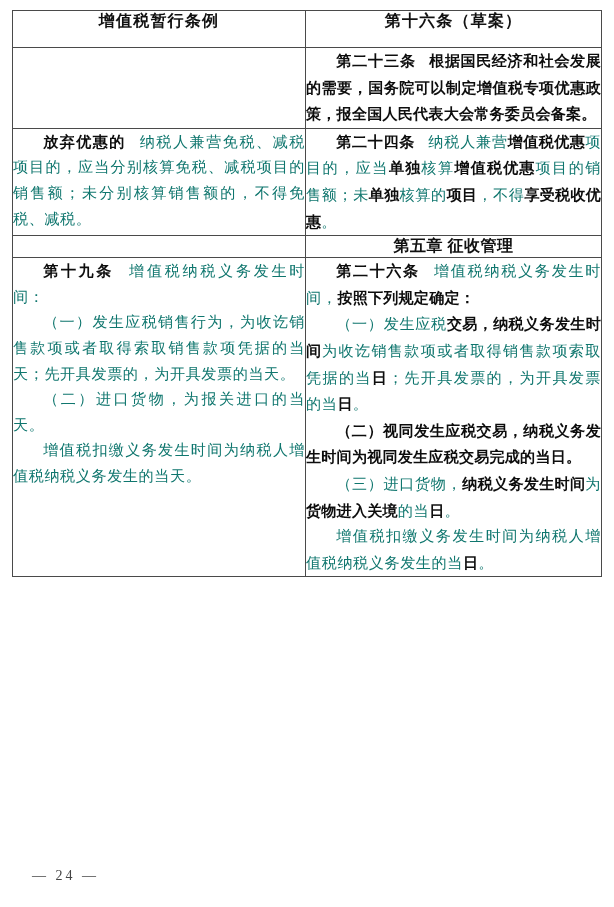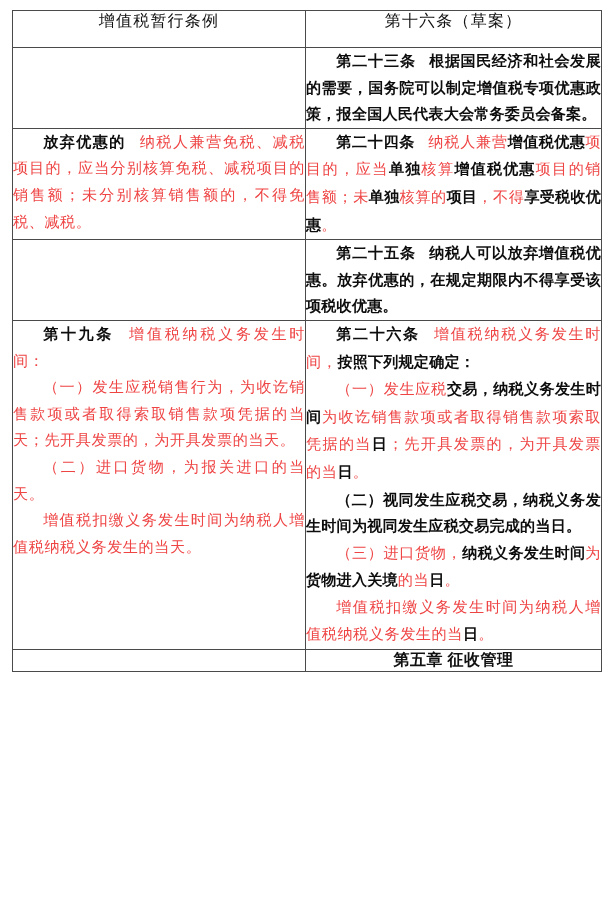--- a/index.html
+++ b/index.html
@@ -39,21 +39,21 @@
   }
   col.c-left  { width: 293px; }
   col.c-right { width: 296px; }
 
   
   th.hdr {
     height: 36px;
     text-align: center;
     vertical-align: middle;
     font-family: "Liberation Sans", "DejaVu Sans", sans-serif;
-    font-weight: 400;
+    font-weight: 700;
     font-size: 16px;
     letter-spacing: 1.2px;
     color: #111;
     padding: 4px 0 6px 0;
     margin-top: 42px;
   }
 
   
   td.cell {
     padding: 7px 11px 9px 11px;
@@ -83,23 +83,23 @@
     color: #1a1a1a;
     text-align: justify;
     text-justify: inter-ideograph;
     text-indent: 2em;
     font-family: "Liberation Serif", "DejaVu Serif", serif;
   }
   p.para + p.para { margin-top: 0; }
 
   
   .lt {
-    font-family: Liberation Mono, monospace;
+    font-family: Liberation Serif, serif;
     font-weight: 400;
-    color: #ef4444;
+    color: #0f766e;
     letter-spacing: 0.6px;
   }
   
   .bd {
     font-family: "Liberation Sans", "DejaVu Sans", sans-serif;
     font-weight: 700;
     color: #0d0d0d;
     letter-spacing: 0.2px;
   }
   
@@ -154,46 +154,41 @@
 
       <tr>
         <td class="cell">
           <p class="para"><span class="artno">放弃优惠的</span><span class="sp">&nbsp;</span><span class="lt">纳税人兼营免税、减税项目的，应当分别核算免税、减税项目的销售额；未分别核算销售额的，不得免税、减税。</span></p>
         </td>
         <td class="cell">
           <p class="para"><span class="artno">第二十四条</span><span class="sp">&nbsp;</span><span class="lt">纳税人兼营</span><span class="bd">增值税优惠</span><span class="lt">项目的，应当</span><span class="bd">单独</span><span class="lt">核算</span><span class="bd">增值税优惠</span><span class="lt">项目的销售额；未</span><span class="bd">单独</span><span class="lt">核算的</span><span class="bd">项目</span><span class="lt">，不得</span><span class="bd">享受税收优惠</span><span class="lt">。</span></p>
         </td>
       </tr>
 
+
       <tr>
         <td class="cell blank"></td>
-        <td class="cell">
-          <p class="para"><span class="artno">第二十五条</span><span class="sp">&nbsp;</span><span class="bd">纳税人可以放弃增值税优惠。放弃优惠的，在规定期限内不得享受该项税收优惠。</span></p>
+        <td class="chapter">
+          <span class="chapter-title">第五章</span><span class="gap chapter-title">&nbsp;</span><span class="chapter-title">征收管理</span>
         </td>
       </tr>
 
       <tr>
         <td class="cell">
           <p class="para"><span class="artno">第十九条</span><span class="sp">&nbsp;</span><span class="lt">增值税纳税义务发生时间：</span></p>
           <p class="para"><span class="lt">（一）发生应税销售行为，为收讫销售款项或者取得索取销售款项凭据的当天；先开具发票的，为开具发票的当天。</span></p>
           <p class="para"><span class="lt">（二）进口货物，为报关进口的当天。</span></p>
           <p class="para"><span class="lt">增值税扣缴义务发生时间为纳税人增值税纳税义务发生的当天。</span></p>
         </td>
         <td class="cell">
           <p class="para"><span class="artno">第二十六条</span><span class="sp">&nbsp;</span><span class="lt">增值税纳税义务发生时间，</span><span class="bd">按照下列规定确定：</span></p>
           <p class="para"><span class="lt">（一）发生应税</span><span class="bd">交易，纳税义务发生时间</span><span class="lt">为收讫销售款项或者取得销售款项索取凭据的当</span><span class="bd">日</span><span class="lt">；先开具发票的，为开具发票的当</span><span class="bd">日</span><span class="lt">。</span></p>
           <p class="para"><span class="bd">（二）视同发生应税交易，纳税义务发生时间为视同发生应税交易完成的当日。</span></p>
           <p class="para"><span class="lt">（三）进口货物，</span><span class="bd">纳税义务发生时间</span><span class="lt">为</span><span class="bd">货物进入关境</span><span class="lt">的当</span><span class="bd">日</span><span class="lt">。</span></p>
           <p class="para"><span class="lt">增值税扣缴义务发生时间为纳税人增值税纳税义务发生的当</span><span class="bd">日</span><span class="lt">。</span></p>
         </td>
       </tr>
-
-      <tr>
-        <td class="cell blank"></td>
-        <td class="chapter">
-          <span class="chapter-title">第五章</span><span class="gap chapter-title">&nbsp;</span><span class="chapter-title">征收管理</span>
-        </td>
-      </tr>
     </tbody>
   </table>
 
+  <div id="folio">— 24 —</div>
 
 </div>
 
 </body></html>

